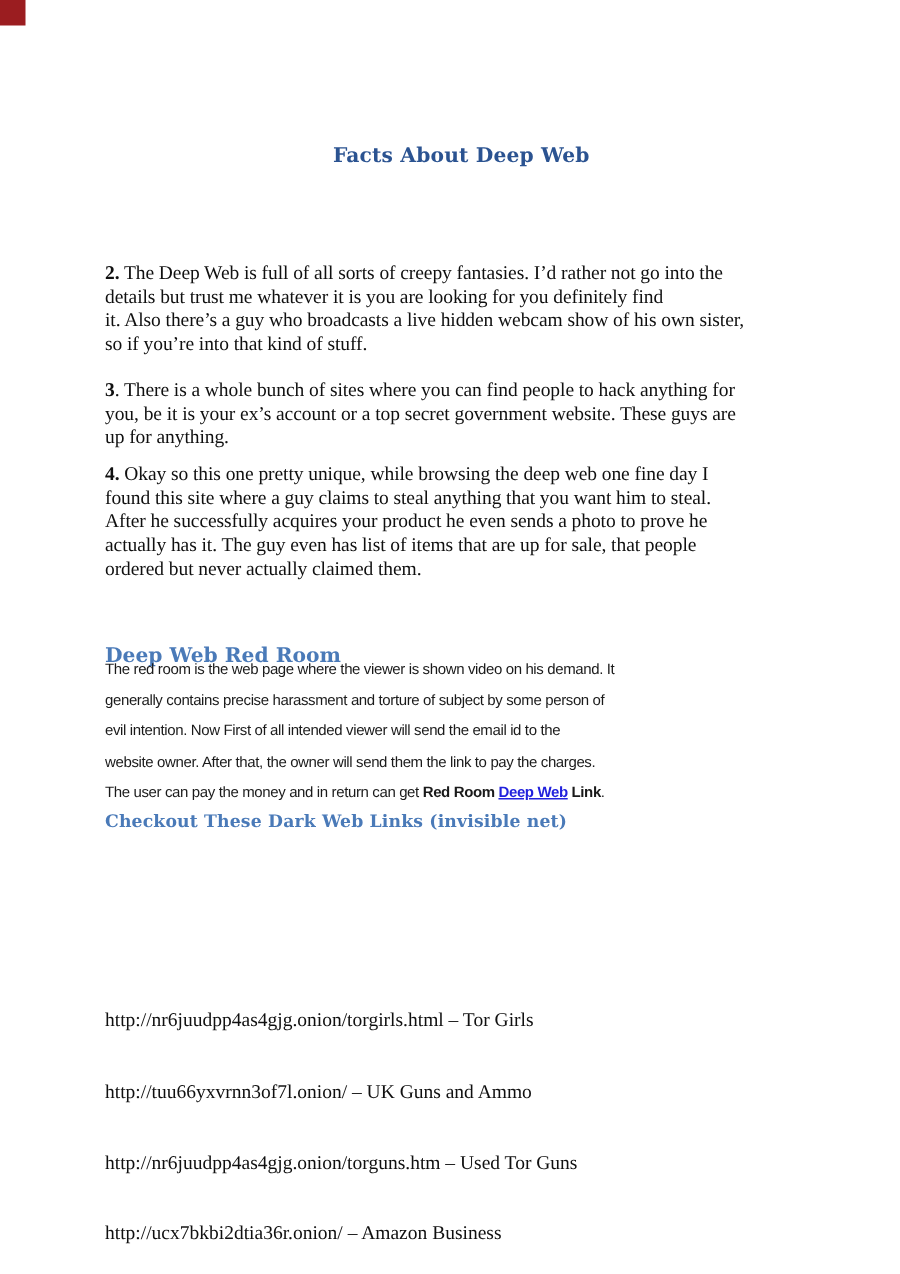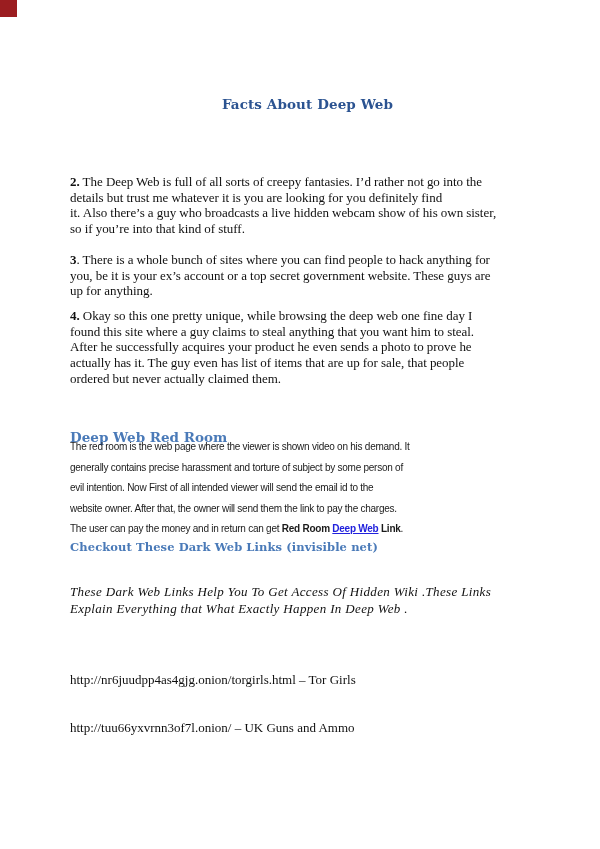--- a/index.html
+++ b/index.html
@@ -109,24 +109,24 @@
   <div class="abs h2-heading" style="top: 404px; margin-top: 25px;">Deep Web Red Room</div>
 
   <div class="abs sans-par" style="top: 437px;"><span>The red room is the web page where the viewer is shown video on his demand. It
 generally contains precise harassment and torture of subject by some person of
 evil intention. Now First of all intended viewer will send the email id to the
 website owner. After that, the owner will send them the link to pay the charges.
 The user can pay the money and in return can get </span><span class="b">Red Room</span><span> </span><span class="lnk">Deep Web</span><span> </span><span class="b">Link</span><span>.</span></div>
 
   <div class="abs h3-heading" style="top: 540px;">Checkout These Dark Web Links (invisible net)</div>
 
-  <div class="abs italic-note" style="top: 583px;">These Dark Web Links Help You To Get Access Of Hidden Wiki .These Links
-Explain Everything that What Exactly Happen In Deep Web .</div>
 
   <div class="abs links-list" style="top: 641px;">
     <div>http://nr6juudpp4as4gjg.onion/torgirls.html – Tor Girls</div>
     <div>http://tuu66yxvrnn3of7l.onion/ – UK Guns and Ammo</div>
+    <div>http://nr6juudpp4as4gjg.onion/torguns.htm – Used Tor Guns</div>
+    <div>http://ucx7bkbi2dtia36r.onion/ – Amazon Business</div>
     
     
     
   </div>
 
 </div>
 
 </body></html>

